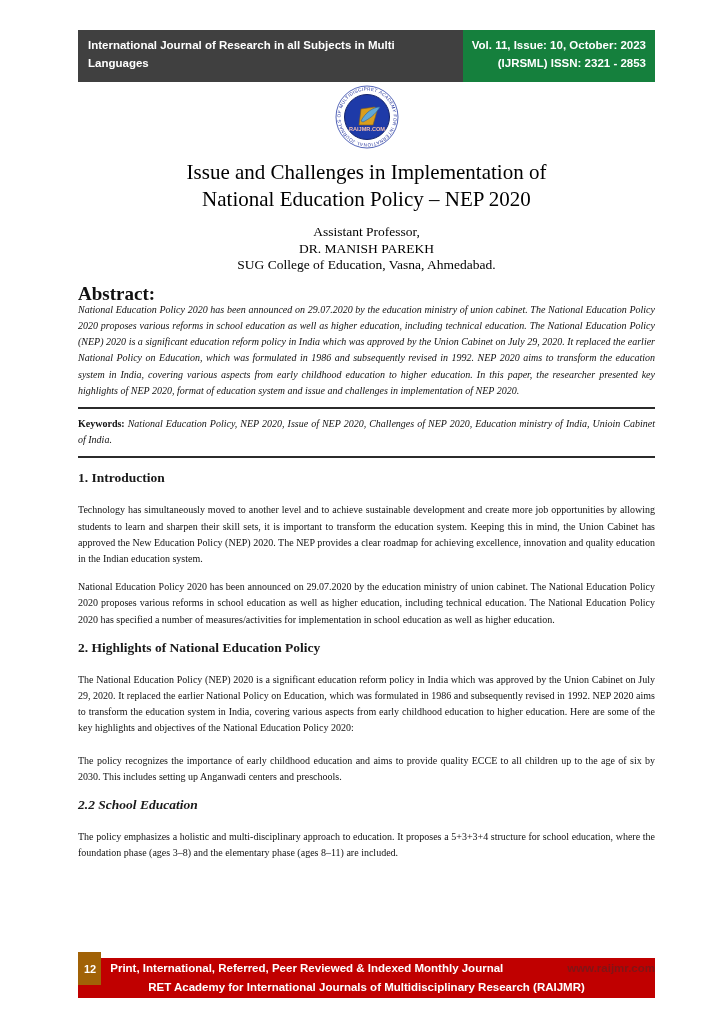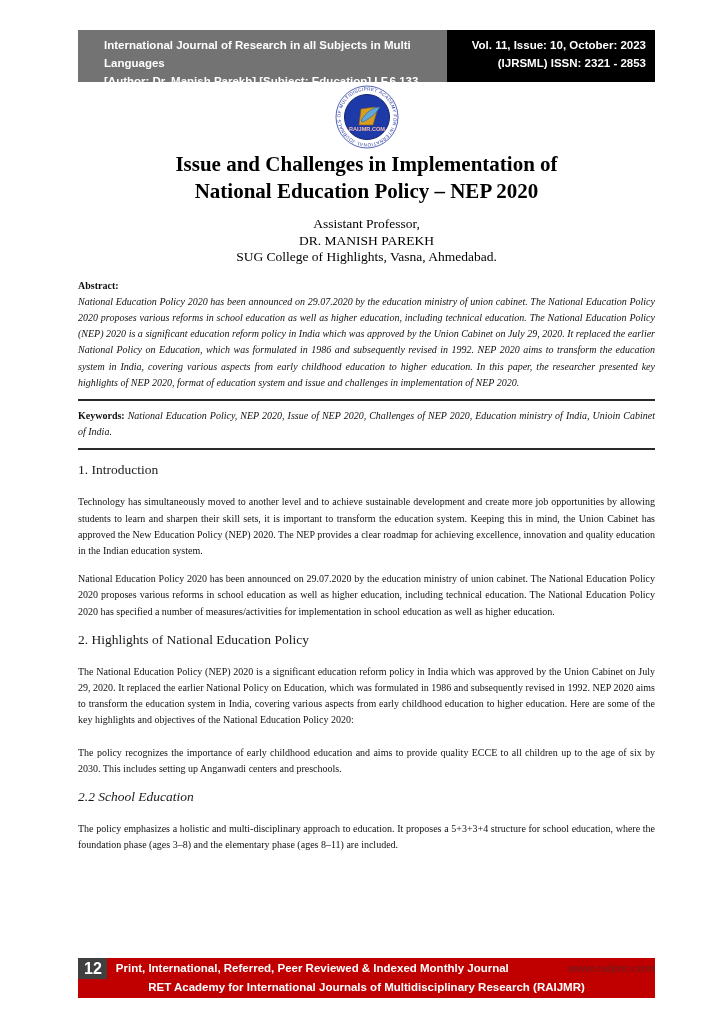--- a/index.html
+++ b/index.html
@@ -24,98 +24,97 @@
     display: flex;
     width: 100%;
     height: 52px;
     font-family: "Liberation Sans", sans-serif;
     font-weight: bold;
     font-size: 11.5px;
     line-height: 1.55;
   }
   .hdr-left {
     flex: 1;
-    background: #737373;
+    background: #404040;
     color: #ffffff;
-    padding: 7px 10px 6px 26px;
+    padding: 7px 10px 6px 10px;
   }
   .hdr-right {
-    width: 208px;
-    background: #000000;
+    width: 192px;
+    background: #15803d;
     color: #ffffff;
     text-align: right;
     padding: 7px 9px 6px 6px;
   }
   
   .logo-wrap { text-align: center; margin-top: 3px; height: 66px; }
   
   .title {
     text-align: center;
-    font-weight: bold;
+    font-weight: normal;
     font-size: 21px;
     line-height: 27px;
-    margin-top: 0;
+    margin-top: 8px;
     color: #000000;
   }
   .author {
     text-align: center;
     font-size: 13.5px;
     line-height: 16.5px;
     margin-top: 11px;
     color: #000000;
   }
   
   .body-txt { font-size: 10px; line-height: 16.2px; text-align: justify; color: #111; }
-  .abstract-label { font-weight: bold; margin-top: 12px; font-size: 10px; }
+  .abstract-label { font-weight: bold; margin-top: 12px; font-size: 19px; }
   .abstract-text { font-style: italic; }
   .rule { border: 0; border-top: 2px solid #2b2b2b; margin: 8px 0 7px 0; }
   .kw { }
   .kw .kw-label { font-weight: bold; font-style: normal; }
   .kw .kw-text { font-style: italic; }
-  .sec-head { font-weight: normal; font-size: 13.5px; margin-top: 12px; }
+  .sec-head { font-weight: bold; font-size: 13.5px; margin-top: 12px; }
   .sec-head.italic { font-style: italic; }
   .para { margin-top: 16px; }
   .para.spaced { margin-top: 12px; }
   
   .footer {
     position: absolute;
     left: 78px;
     top: 958px;
     width: 577px;
     background: #C00000;
     color: #ffffff;
     font-family: "Liberation Sans", sans-serif;
     font-weight: bold;
     font-size: 11.5px;
   }
   .footer-row1 { display: flex; align-items: center; height: 20px; }
   .pgnum {
-    background: #404040;
+    background: #a16207;
     color: #ffffff;
-    font-size: 16px;
+    font-size: 11px;
     padding: 3px 5px 2px 6px;
-    height: 21px;
+    height: 33px;
     display: flex;
     align-items: center;
   }
   .footer-mid { flex: 1; padding-left: 9px; }
   .footer-site { color: #7F1516; }
   .footer-row2 { text-align: center; height: 20px; line-height: 18px; }
 </style>
 </head>
 <body>
 
 <div class="page">
 
   <div class="content">
 
     <div class="hdr">
       <div class="hdr-left">
         <div>International Journal of Research in all Subjects in Multi Languages</div>
-        <div>[Author: Dr. Manish Parekh] [Subject: Education] I.F.6.133</div>
       </div>
       <div class="hdr-right">
         <div>Vol. 11, Issue: 10, October: 2023</div>
         <div>(IJRSML) ISSN: 2321 - 2853</div>
       </div>
     </div>
 
     <div class="logo-wrap">
       <svg width="64" height="64" viewBox="0 0 64 64">
         <circle cx="32" cy="32" r="31" fill="#ffffff" stroke="#2a3fa6" stroke-width="0.8"></circle>
@@ -133,21 +132,21 @@
     </div>
 
     <div class="title">
       <div>Issue and Challenges in Implementation of</div>
       <div>National Education Policy – NEP 2020</div>
     </div>
 
     <div class="author">
       <div>Assistant Professor,</div>
       <div>DR. MANISH PAREKH</div>
-      <div>SUG College of Highlights, Vasna, Ahmedabad.</div>
+      <div>SUG College of Education, Vasna, Ahmedabad.</div>
     </div>
 
     <div class="abstract-label body-txt">Abstract:</div>
     <div class="abstract-text body-txt">National Education Policy 2020 has been announced on 29.07.2020 by the education ministry of union cabinet. The National Education Policy 2020 proposes various reforms in school education as well as higher education, including technical education. The National Education Policy (NEP) 2020 is a significant education reform policy in India which was approved by the Union Cabinet on July 29, 2020. It replaced the earlier National Policy on Education, which was formulated in 1986 and subsequently revised in 1992. NEP 2020 aims to transform the education system in India, covering various aspects from early childhood education to higher education. In this paper, the researcher presented key highlights of NEP 2020, format of education system and issue and challenges in implementation of NEP 2020.</div>
 
     <hr class="rule">
 
     <div class="kw body-txt"><span class="kw-label">Keywords:</span><span class="kw-text"> National Education Policy, NEP 2020, Issue of NEP 2020, Challenges of NEP 2020, Education ministry of India, Unioin Cabinet of India.</span></div>
 
     <hr class="rule">

